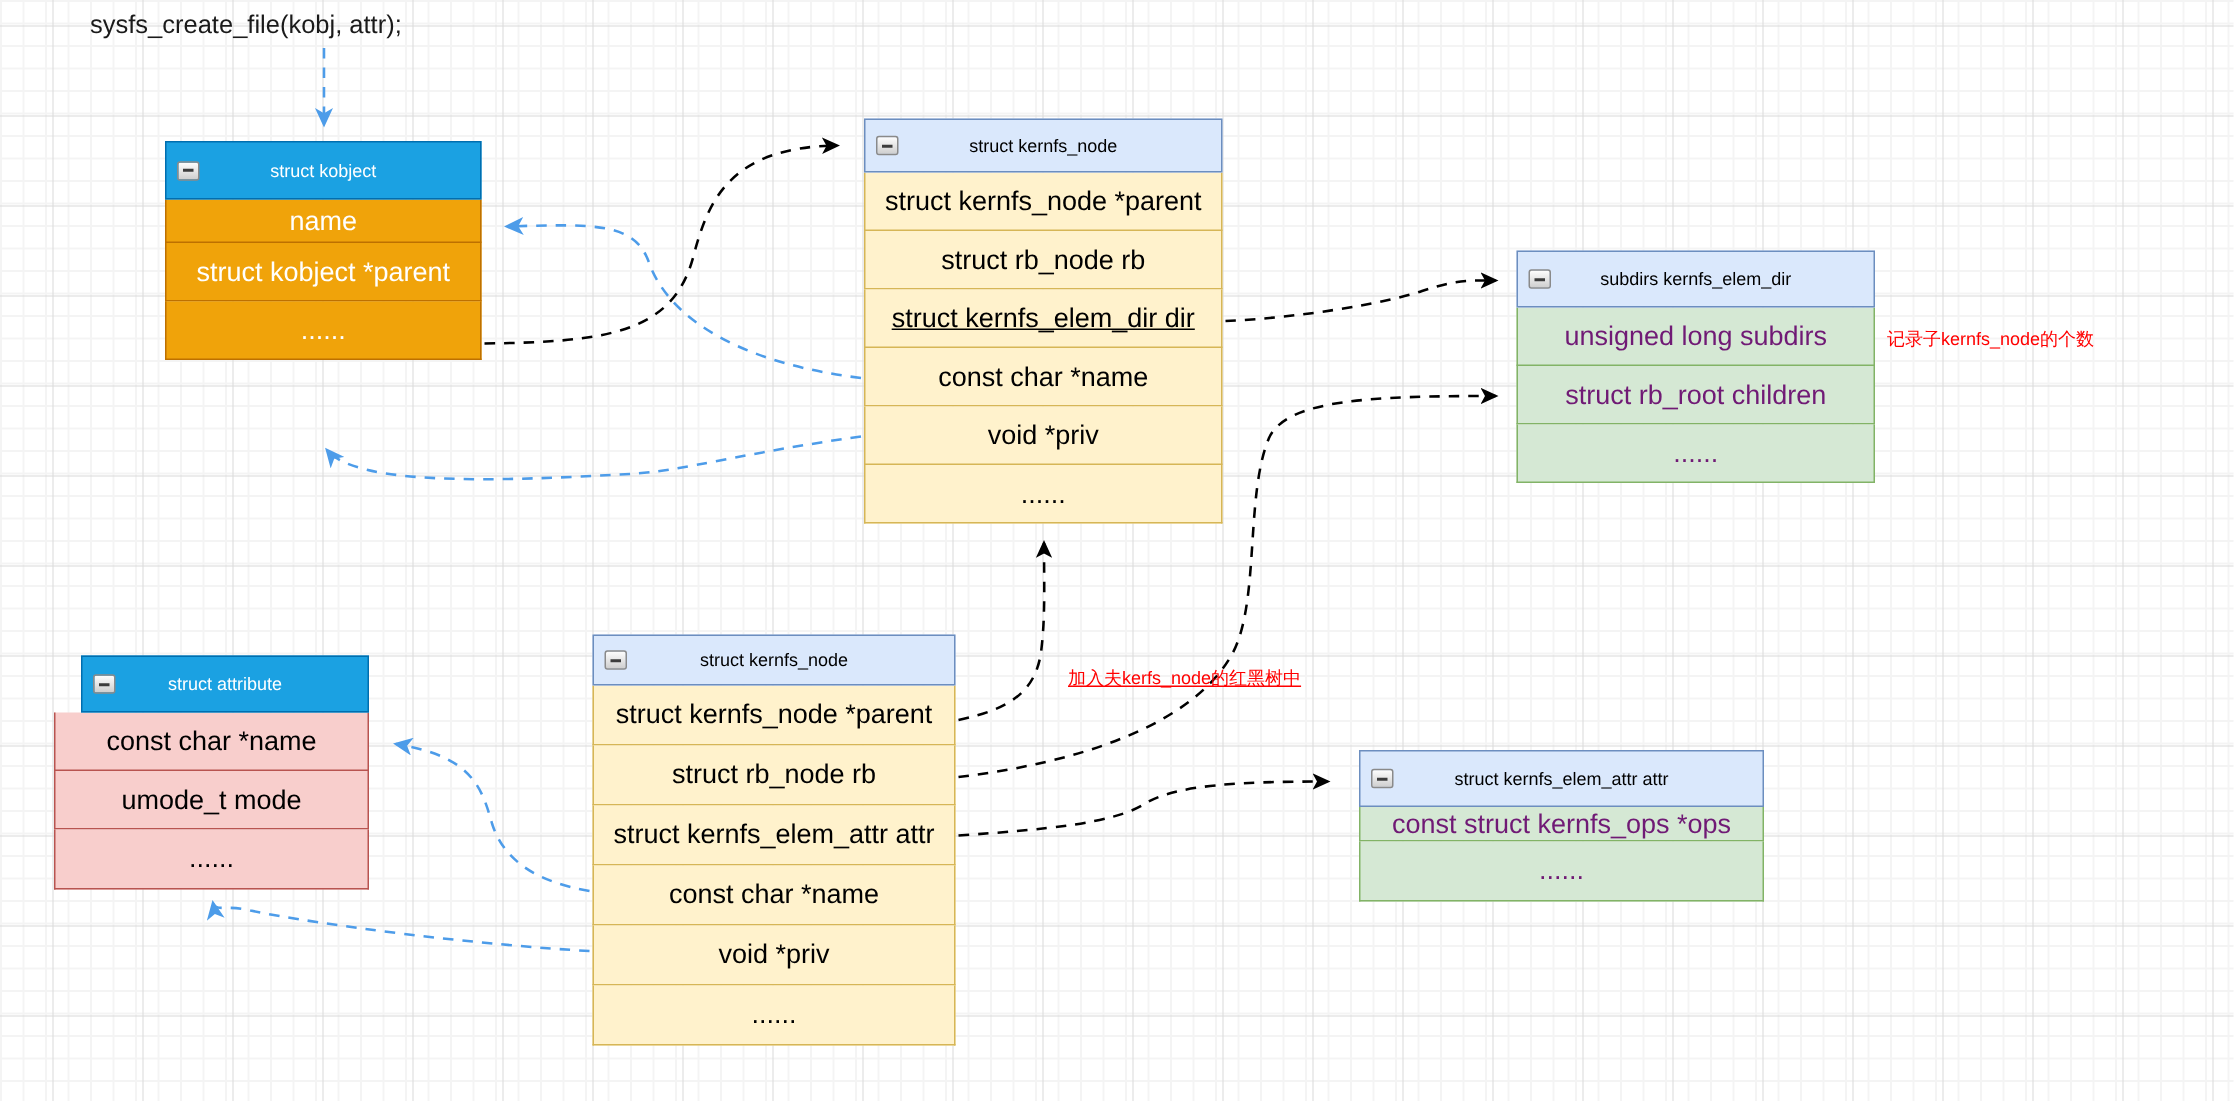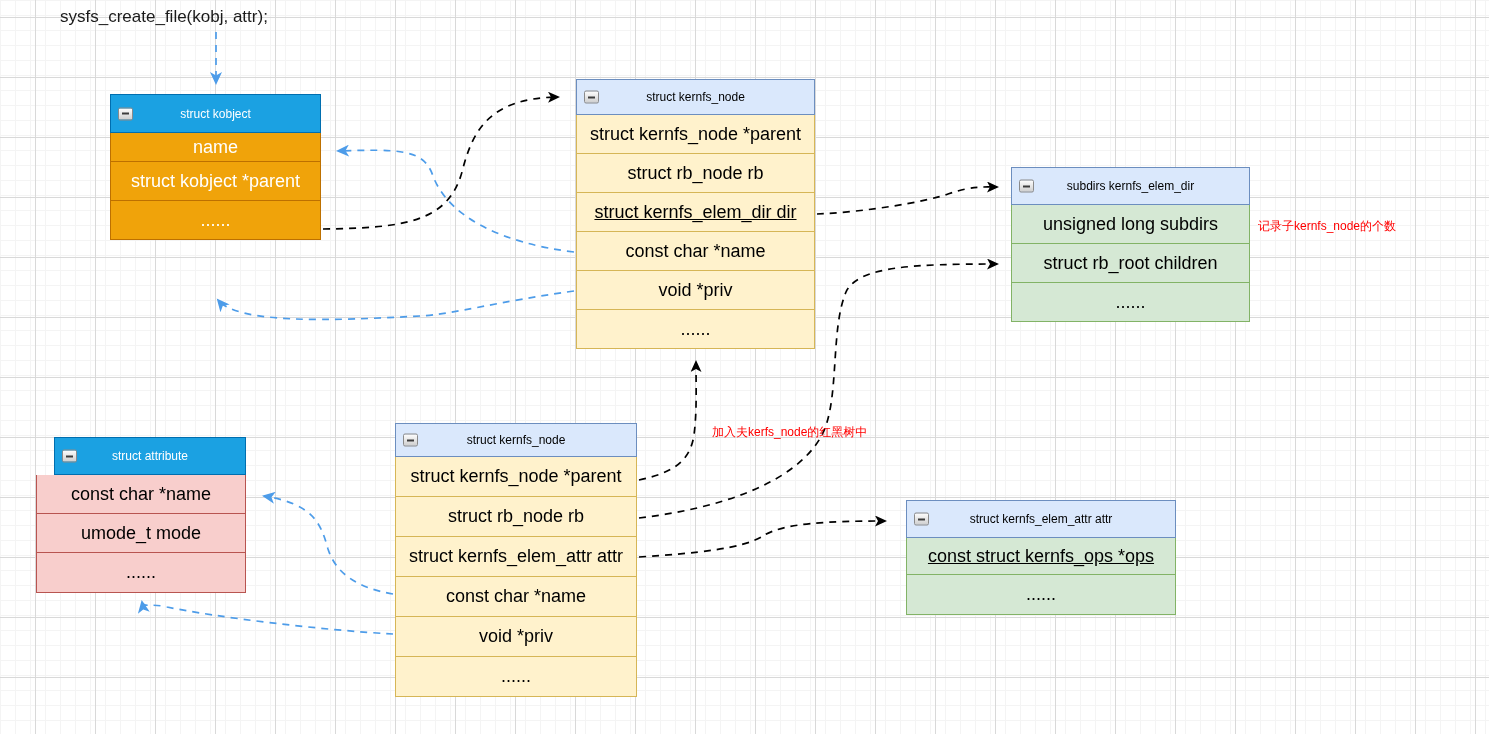--- a/index.html
+++ b/index.html
@@ -38,21 +38,21 @@
     height:2px; margin-top:-1px; background:#3c3c3c;
   }
 
   
   .theme-bright .hdr { background:#1ba1e2; color:#ffffff; border:1px solid #006eaf; }
   
   .theme-light .hdr { background:#dae8fc; color:#000000; border:1px solid #6c8ebf; }
 
   .rows-orange .row { background:#f0a30a; color:#ffffff; border:1px solid #bd7000; border-top:none; }
   .rows-yellow .row { background:#fff2cc; color:#000000; border:1px solid #d6b656; border-top:none; }
-  .rows-green  .row { background:#d5e8d4; color:#000000; border:1px solid #82b366; border-top:none; }
+  .rows-green  .row { background:#d5e8d4; color:#701a75; border:1px solid #82b366; border-top:none; }
   .rows-pink   .row { background:#f8cecc; color:#000000; border:1px solid #b85450; border-top:none; }
 
   .free-label { position:absolute; white-space:nowrap; }
   .label-black { font-size:17px; color:#1a1a1a; }
   .label-red { font-size:12px; color:#ff0000; }
 
   #connectors { position:absolute; left:0; top:0; pointer-events:none; }
   .dash-black { fill:none; stroke:#000000; stroke-width:1.7; stroke-dasharray:7 6; }
   .dash-blue  { fill:none; stroke:#4d9ce9; stroke-width:1.7; stroke-dasharray:7 6; }
 </style>
@@ -87,21 +87,21 @@
 
     <path class="dash-black" d="M639,557 C697,553 742,549 763,536 C783,523 828,521 885,521" marker-end="url(#arrow-black)"></path>
 
     <path class="dash-blue" d="M393,594 C358,588 336,574 328,549 C321,524 314,504 264,496" marker-end="url(#arrow-blue)"></path>
 
     <path class="dash-blue" d="M393,634 C320,630 215,617 167,607 C151,603 143,608 142,602" marker-end="url(#arrow-blue)"></path>
   </svg>
 
   <div class="free-label label-black" style="left:60px; top:7px;">sysfs_create_file(kobj, attr);</div>
   <div class="free-label label-red" style="left:1258px; top:218px;">记录子kernfs_node的个数</div>
-  <div class="free-label label-red" style="left:712px; top:424px;">加入夫kerfs_node的红黑树中</div>
+  <div class="free-label label-red" style="left:712px; top:444px;text-decoration:underline;">加入夫kerfs_node的红黑树中</div>
 
   <div class="struct-box theme-bright rows-orange" style="left:110px; top:94px; width:211px;">
     <div class="hdr" style="height:39px;">
       <span class="collapse"></span>
       <span>struct kobject</span>
     </div>
     <div class="row" style="height:29px;">name</div>
     <div class="row" style="height:39px;">struct kobject *parent</div>
     <div class="row" style="height:39px;">......</div>
   </div>
@@ -150,17 +150,17 @@
     <div class="row" style="height:40px;">const char *name</div>
     <div class="row" style="height:40px;">void *priv</div>
     <div class="row" style="height:40px;">......</div>
   </div>
 
   <div class="struct-box theme-light rows-green" style="left:906px; top:500px; width:270px;">
     <div class="hdr" style="height:38px;">
       <span class="collapse"></span>
       <span>struct kernfs_elem_attr attr</span>
     </div>
-    <div class="row" style="height:37px;text-decoration:underline;">const struct kernfs_ops *ops</div>
+    <div class="row" style="height:23px;">const struct kernfs_ops *ops</div>
     <div class="row" style="height:40px;">......</div>
   </div>
 
 </div>
 
 </body></html>

